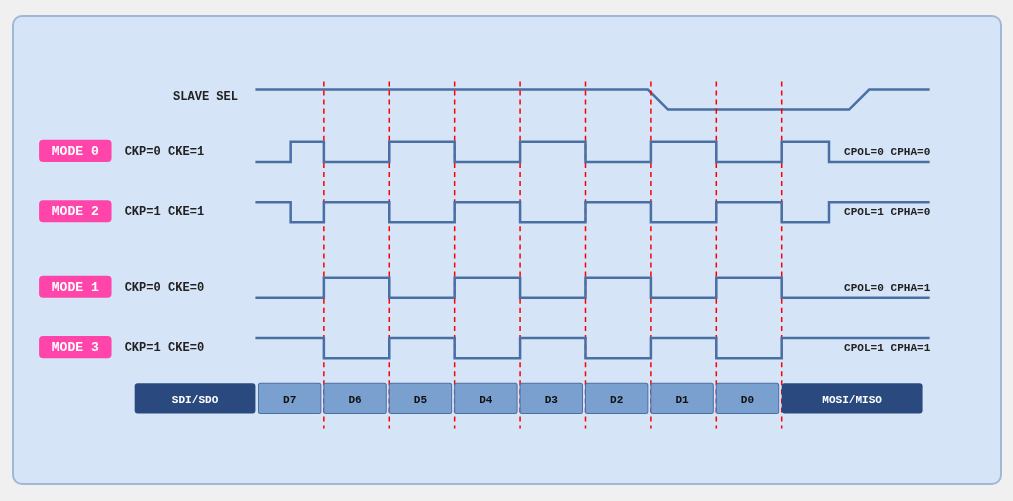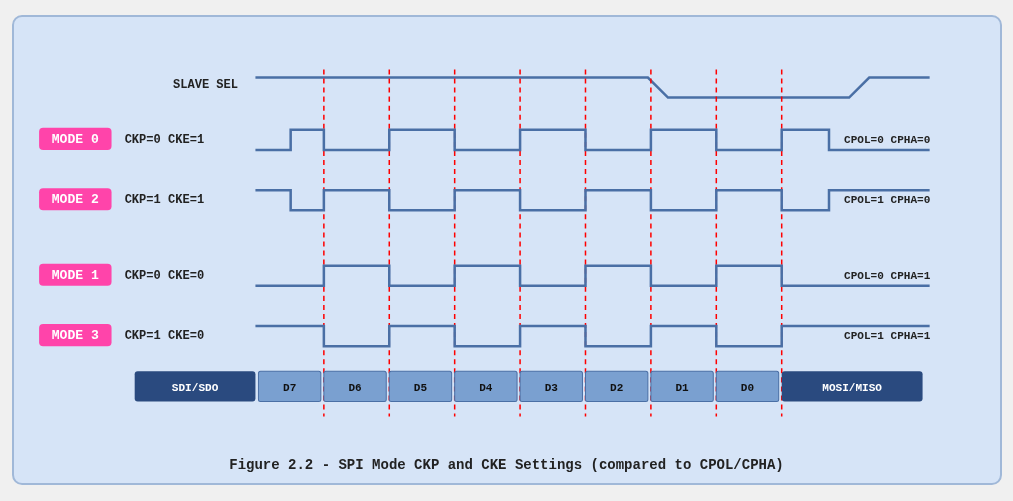--- a/index.html
+++ b/index.html
@@ -173,14 +173,13 @@
       <text x="654" y="350" text-anchor="middle" class="data-text-dark">D1</text>
 
       <rect x="688" y="330" width="62" height="30" rx="2" fill="#7aa0d0" stroke="#4a6fa5" stroke-width="1"></rect>
       <text x="719" y="350" text-anchor="middle" class="data-text-dark">D0</text>
 
       <rect x="753" y="330" width="140" height="30" rx="3" fill="#2a4a7f"></rect>
       <text x="823" y="350" text-anchor="middle" class="data-text">MOSI/MISO</text>
 
     </svg>
   </div>
-  <div class="caption">Figure 2.2 - SPI Mode CKP and CKE Settings (compared to CPOL/CPHA)</div>
 </div>
 
 </body></html>

